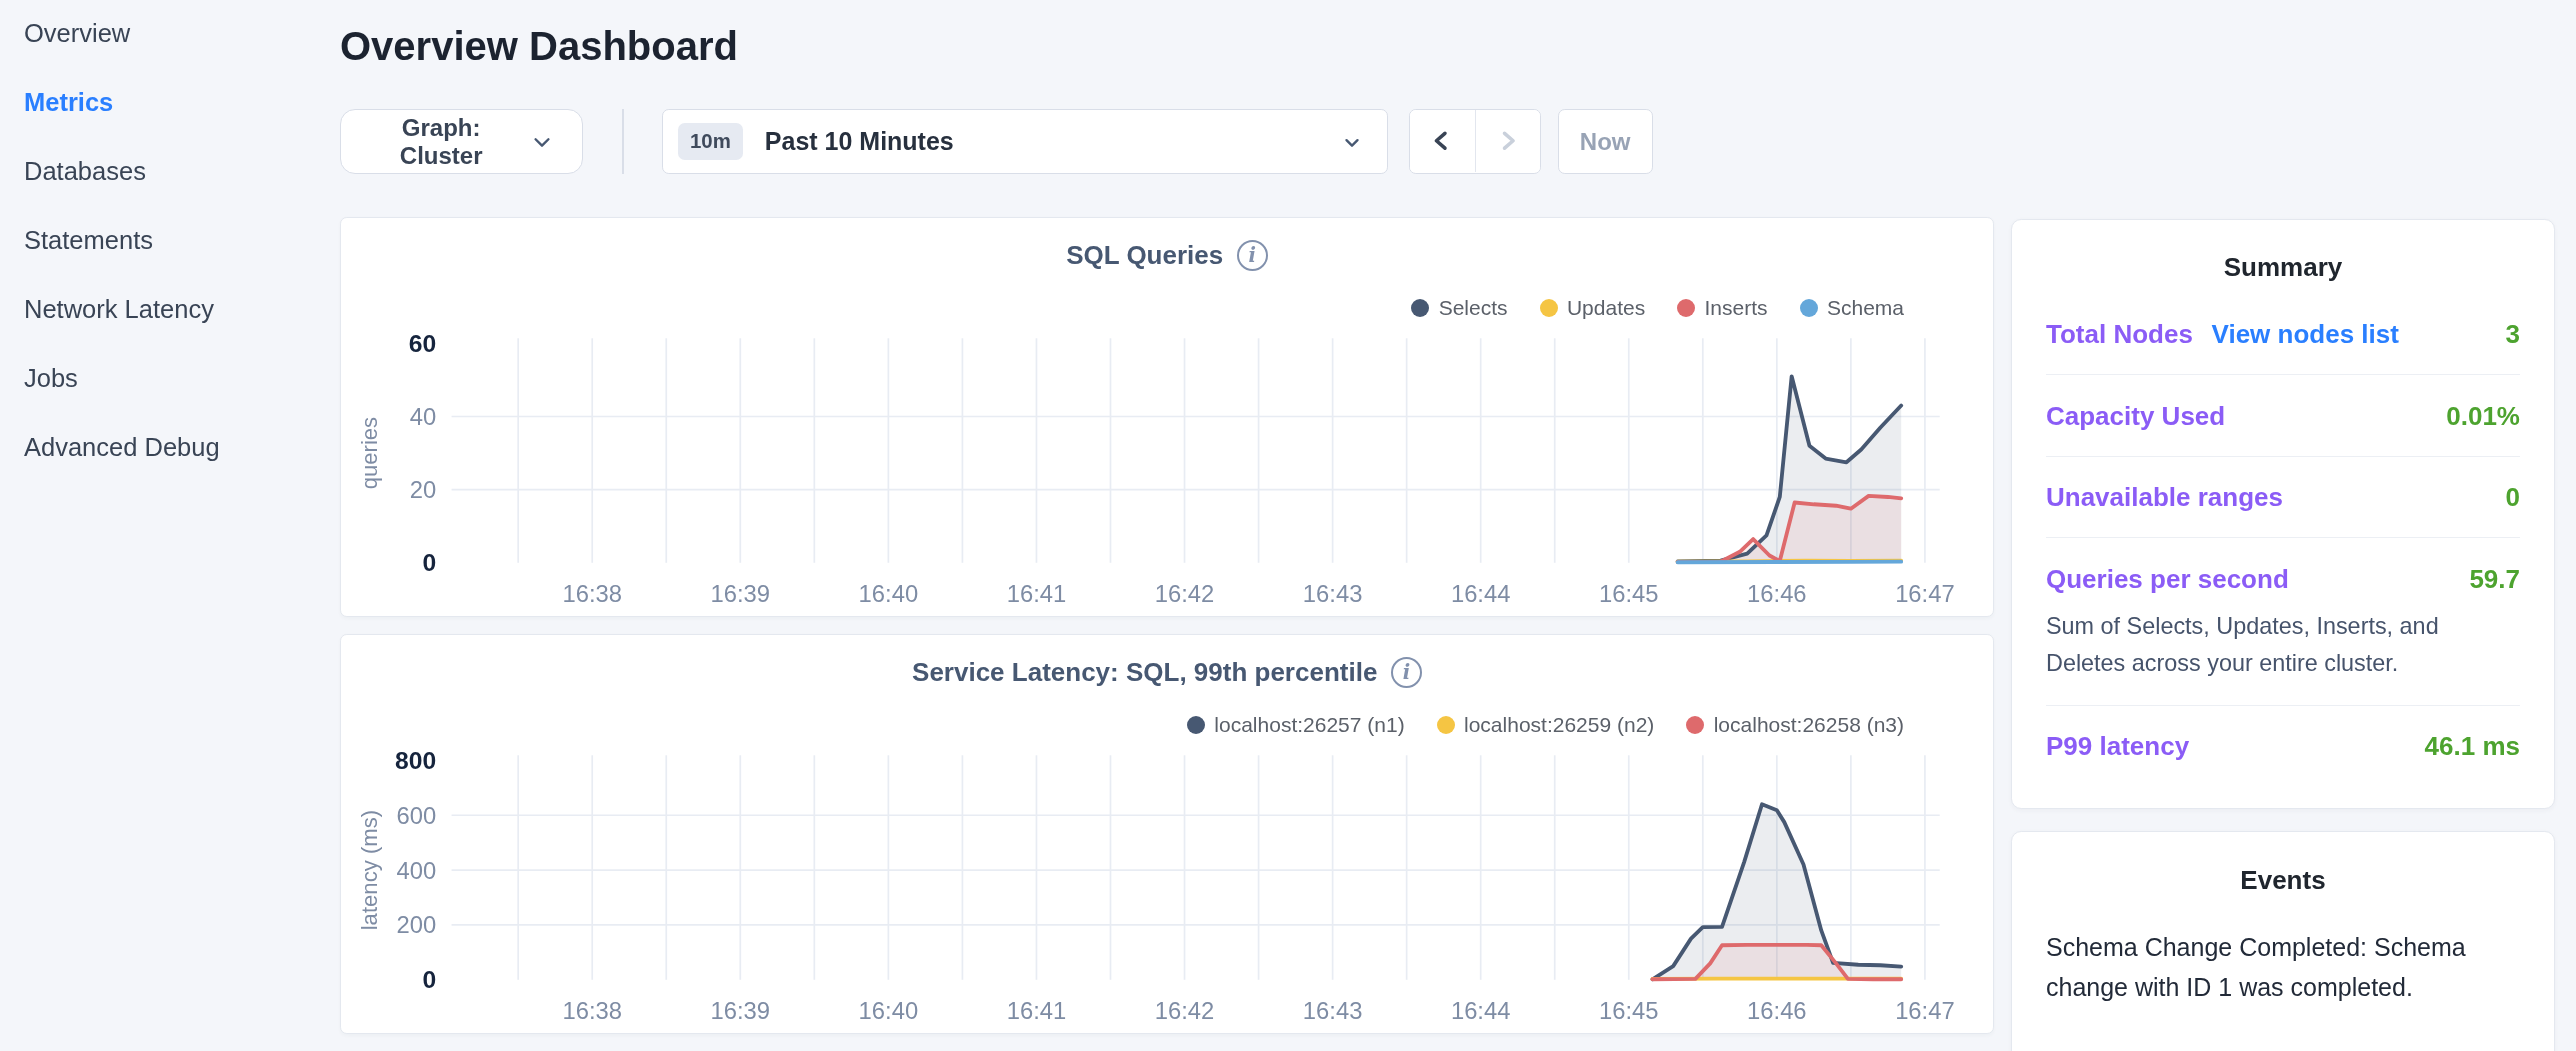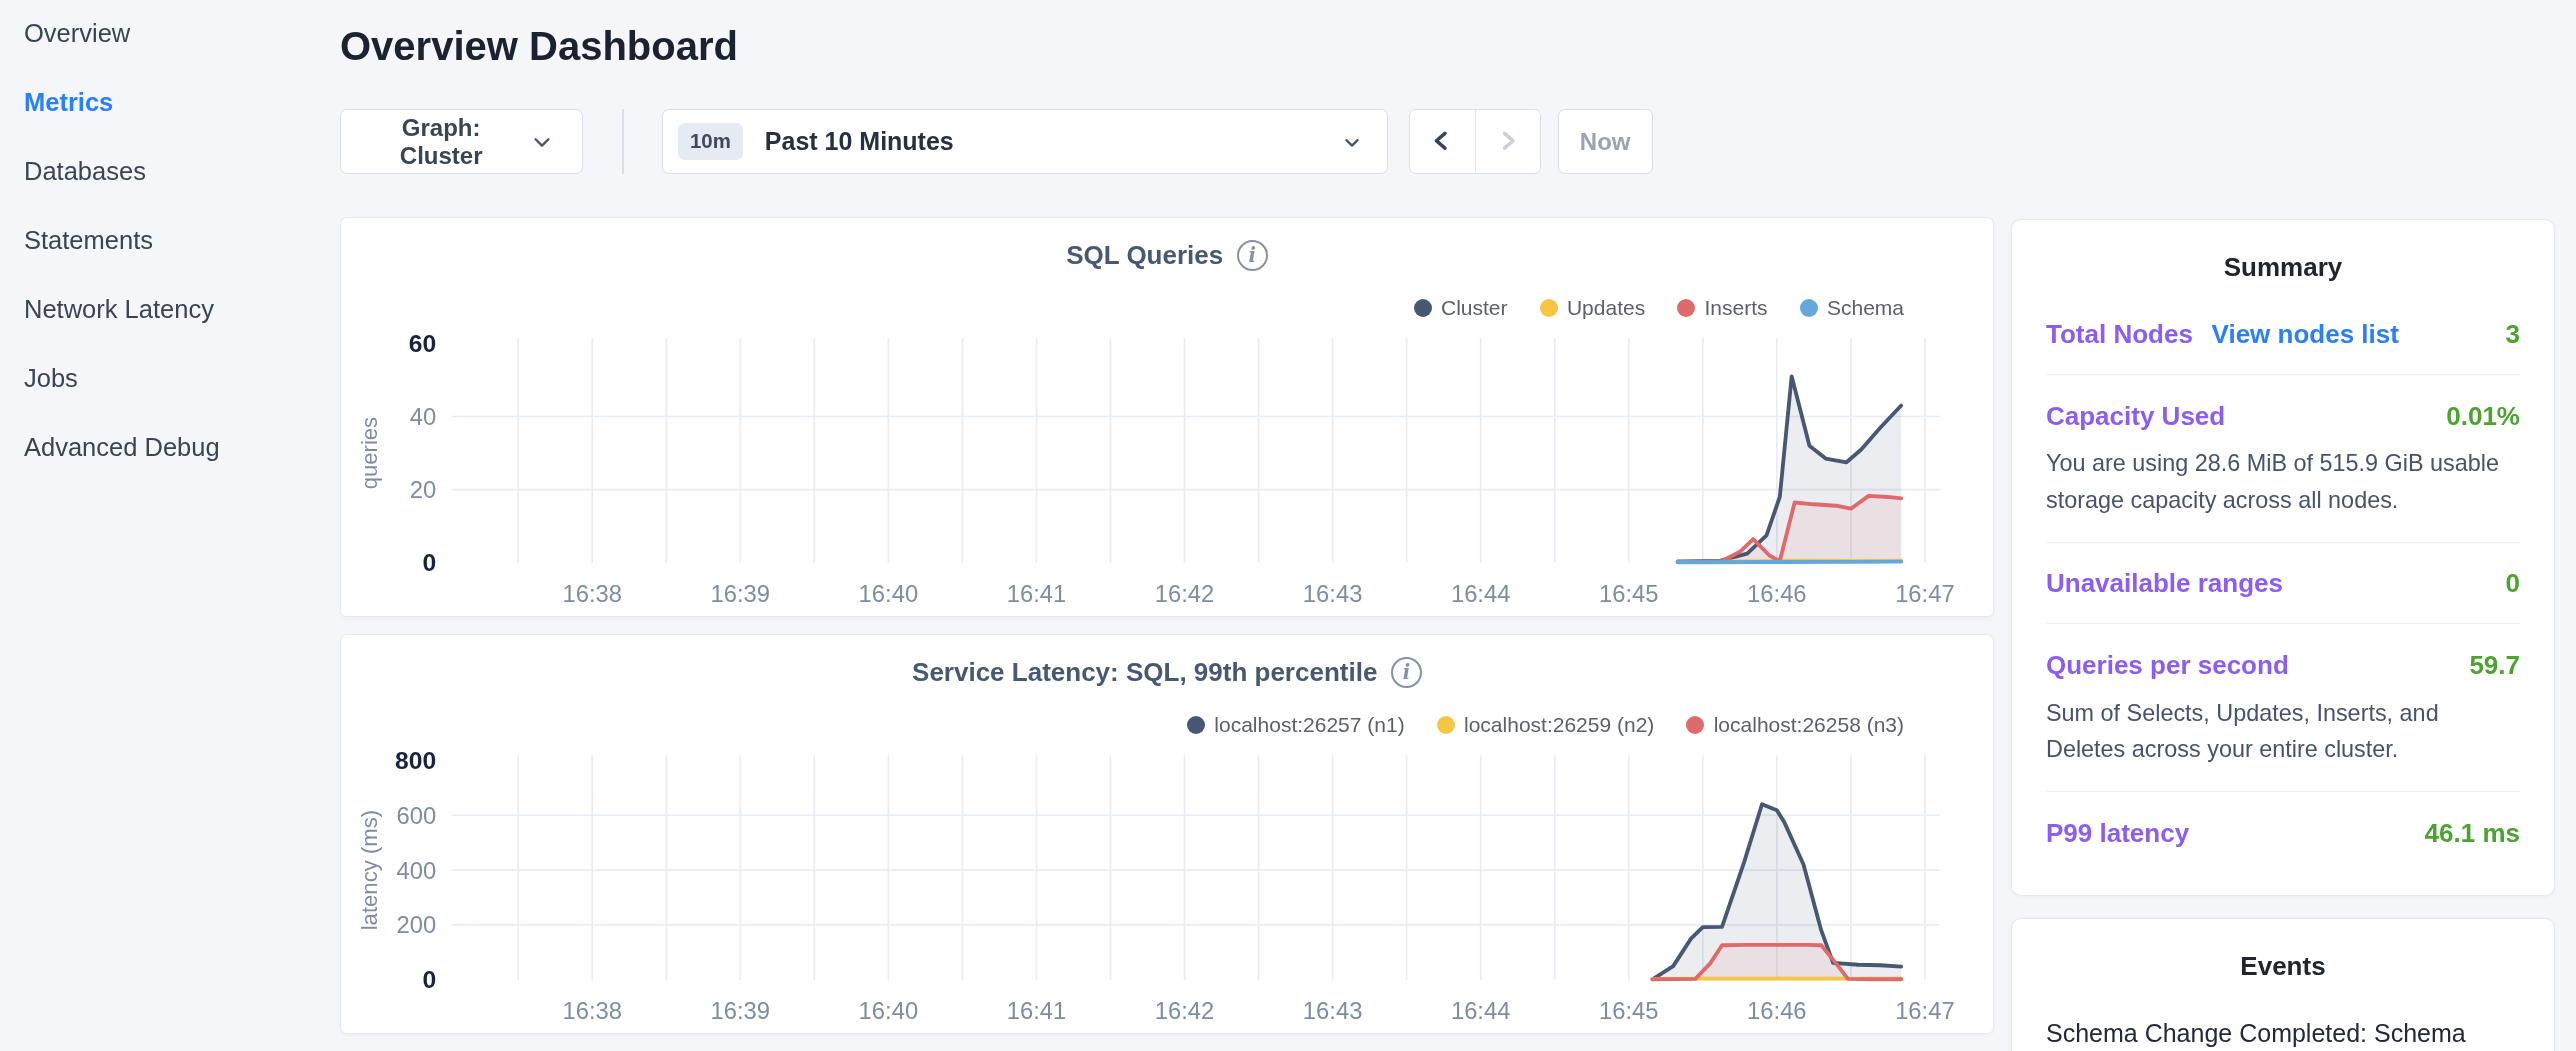--- a/index.html
+++ b/index.html
@@ -21,21 +21,21 @@
   h1.title { font-size:40px; line-height:48px; font-weight:600; color:#1c2330; margin-top:22px; }
 
   .toolbar { display:flex; align-items:center; margin-top:39px; height:65px; }
   .btn { background:#fff; border:1.7px solid #d9dee8; border-radius:6.8px; height:65px;
          display:flex; align-items:center; justify-content:center; cursor:pointer;
          font-family:inherit; }
   .dropdown { padding:0 29px; font-size:24px; font-weight:600; color:#394455; }
   .dropdown .chev { margin-left:18.7px; display:flex; }
   .chev svg { width:22px; height:22px; stroke:#475872; stroke-width:2.6; fill:none;
               stroke-linecap:round; stroke-linejoin:round; }
-  .dd-graph { width:243px; }
+  .dd-graph { width:243px;border-radius:15px; }
   .dd-dashboard { width:312px; margin-left:44px; }
   .vdivider { width:1.7px; height:65px; background:#d9dee8; margin-left:39px; }
 
   .timepicker { width:726px; margin-left:38px; padding:0 24px 0 15.3px; justify-content:flex-start; }
   .time-badge { background:#e6eaf2; border-radius:6.8px; padding:6.8px 12px; font-size:20.4px;
                 font-weight:700; color:#3f4a5c; }
   .time-label { margin-left:22px; font-size:25px; font-weight:700; color:#27303e; }
   .timepicker .chev { margin-left:auto; display:flex; }
 
   .arrow-group { display:flex; margin-left:21px; border:1.7px solid #d9dee8; border-radius:6.8px;
@@ -136,21 +136,21 @@
     </div>
 
     <section class="chart-card card-sql">
       <div class="chart-title-row">
         <h2 class="chart-title">SQL Queries</h2>
         <span class="info-icon">i</span>
       </div>
       <div class="legend">
         <span class="legend-item">
           <i class="legend-dot" style="background: rgb(71, 88, 114);"></i>
-          <span>Cluster</span>
+          <span>Selects</span>
         </span>
         <span class="legend-item">
           <i class="legend-dot" style="background: rgb(245, 197, 67);"></i>
           <span>Updates</span>
         </span>
         <span class="legend-item">
           <i class="legend-dot" style="background: rgb(222, 106, 108);"></i>
           <span>Inserts</span>
         </span>
         <span class="legend-item">
@@ -286,21 +286,20 @@
           <span class="srow-link">View nodes list</span>
           <span class="srow-value">3</span>
         </div>
       </div>
 
       <div class="srow">
         <div class="srow-main">
           <span class="srow-label">Capacity Used</span>
           <span class="srow-value">0.01%</span>
         </div>
-        <div class="srow-desc">You are using 28.6 MiB of 515.9 GiB usable storage capacity across all nodes.</div>
       </div>
 
       <div class="srow">
         <div class="srow-main">
           <span class="srow-label">Unavailable ranges</span>
           <span class="srow-value">0</span>
         </div>
       </div>
 
       <div class="srow">

